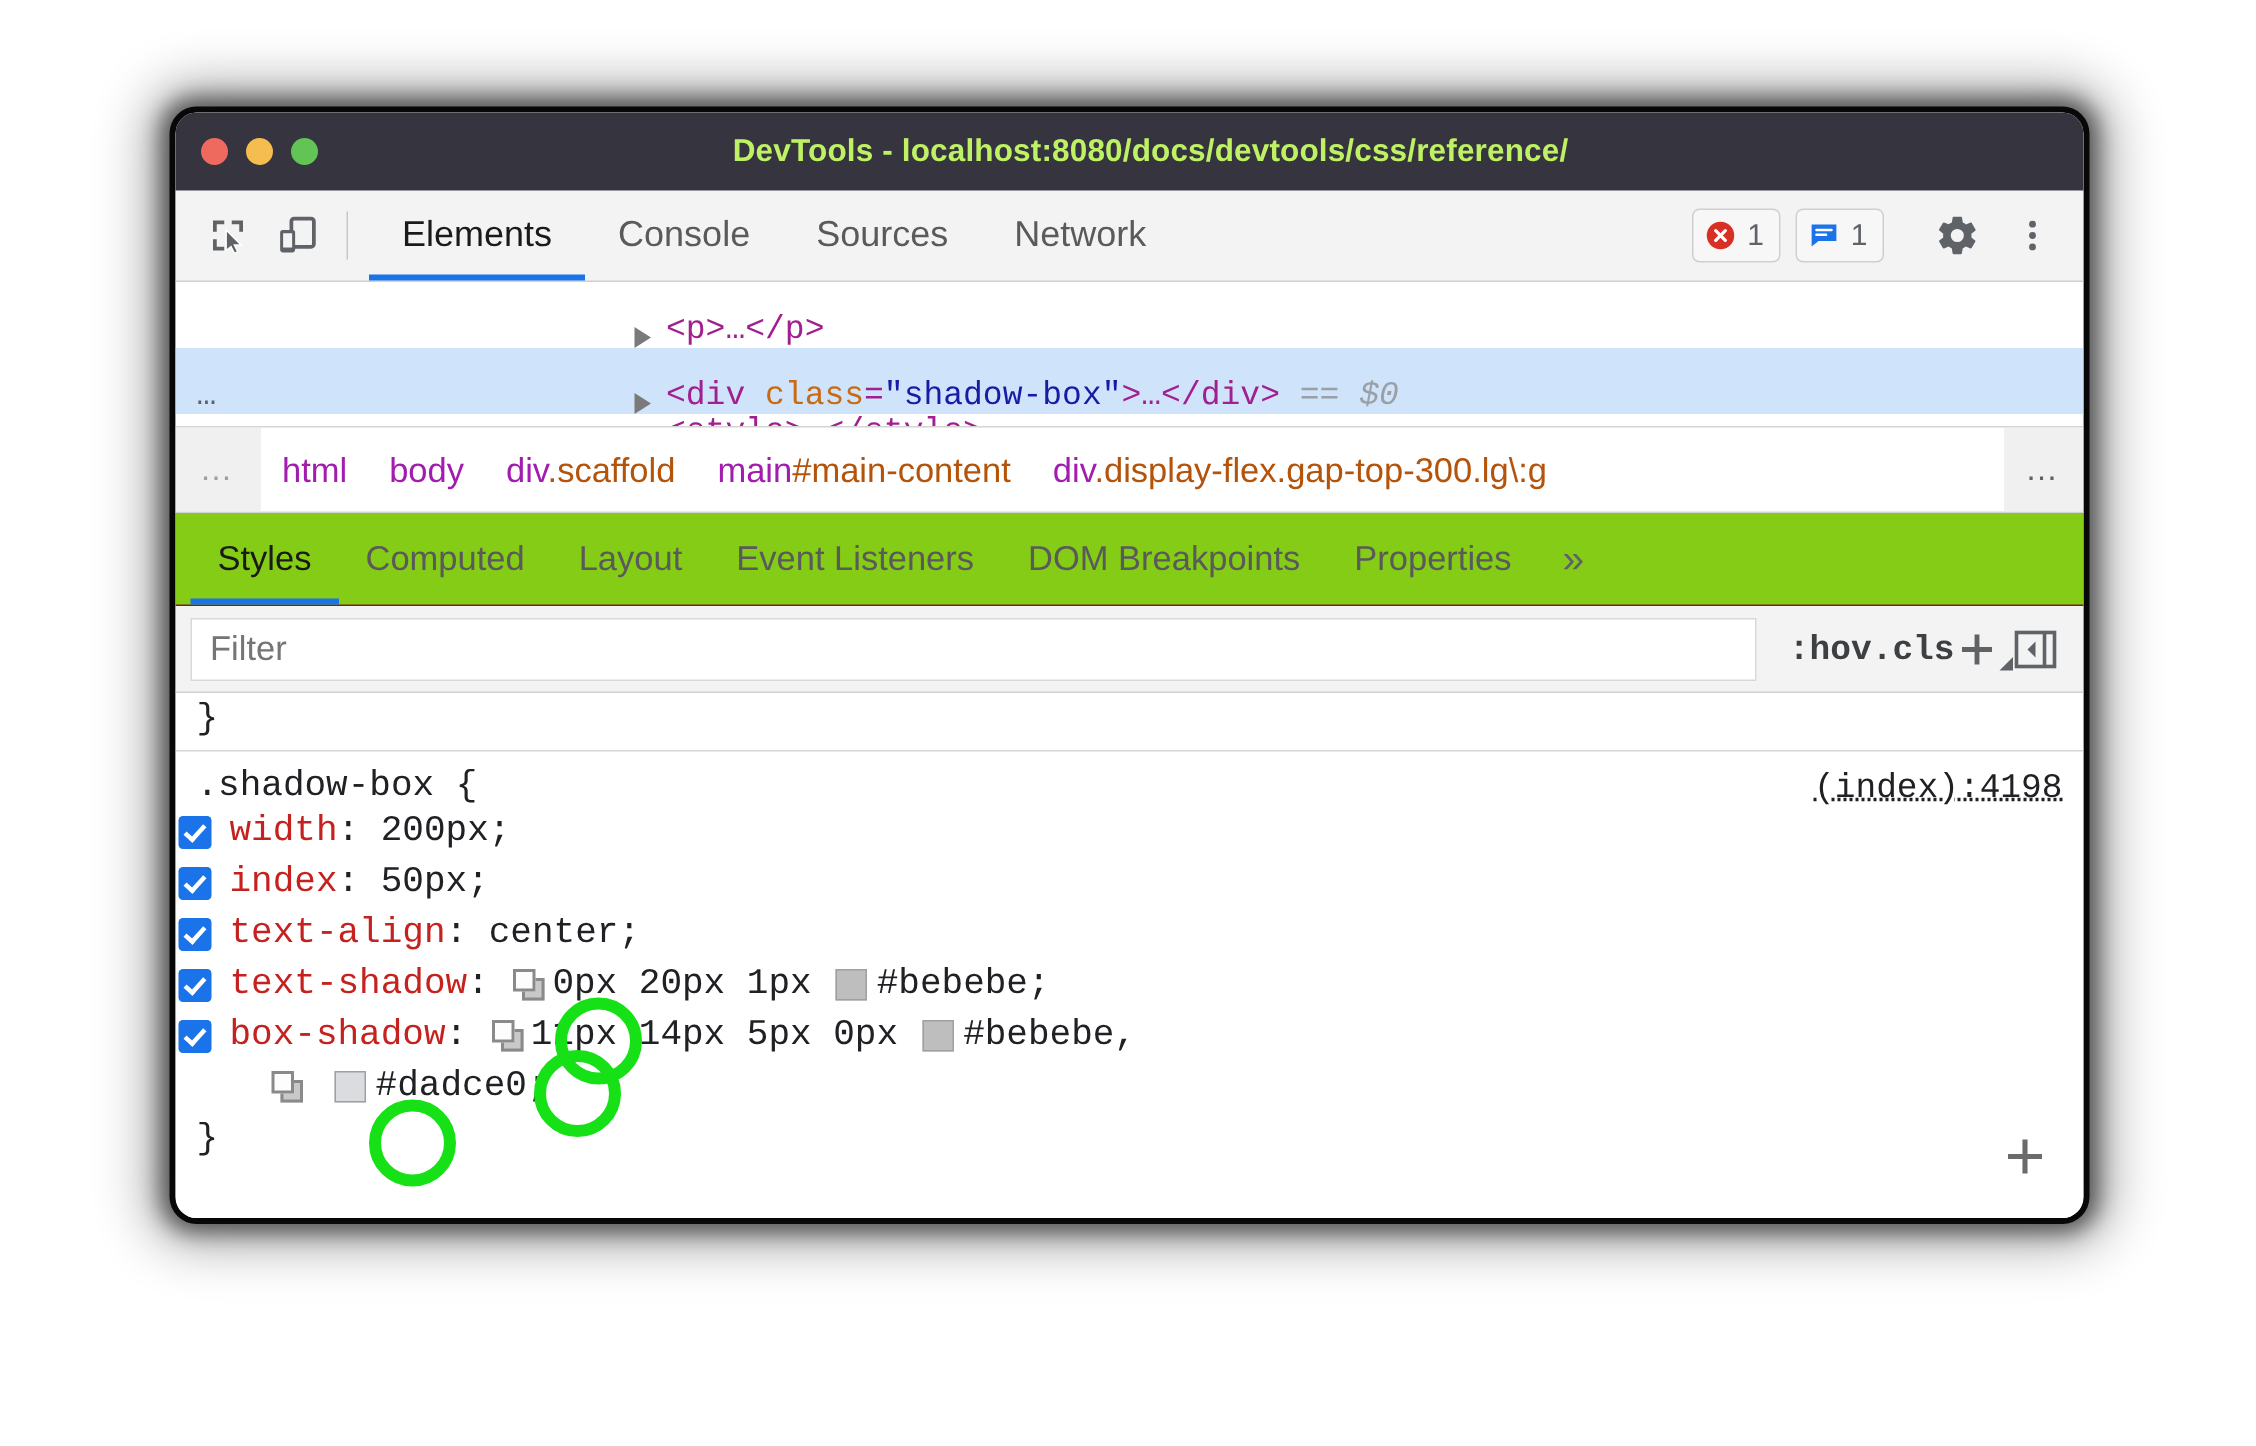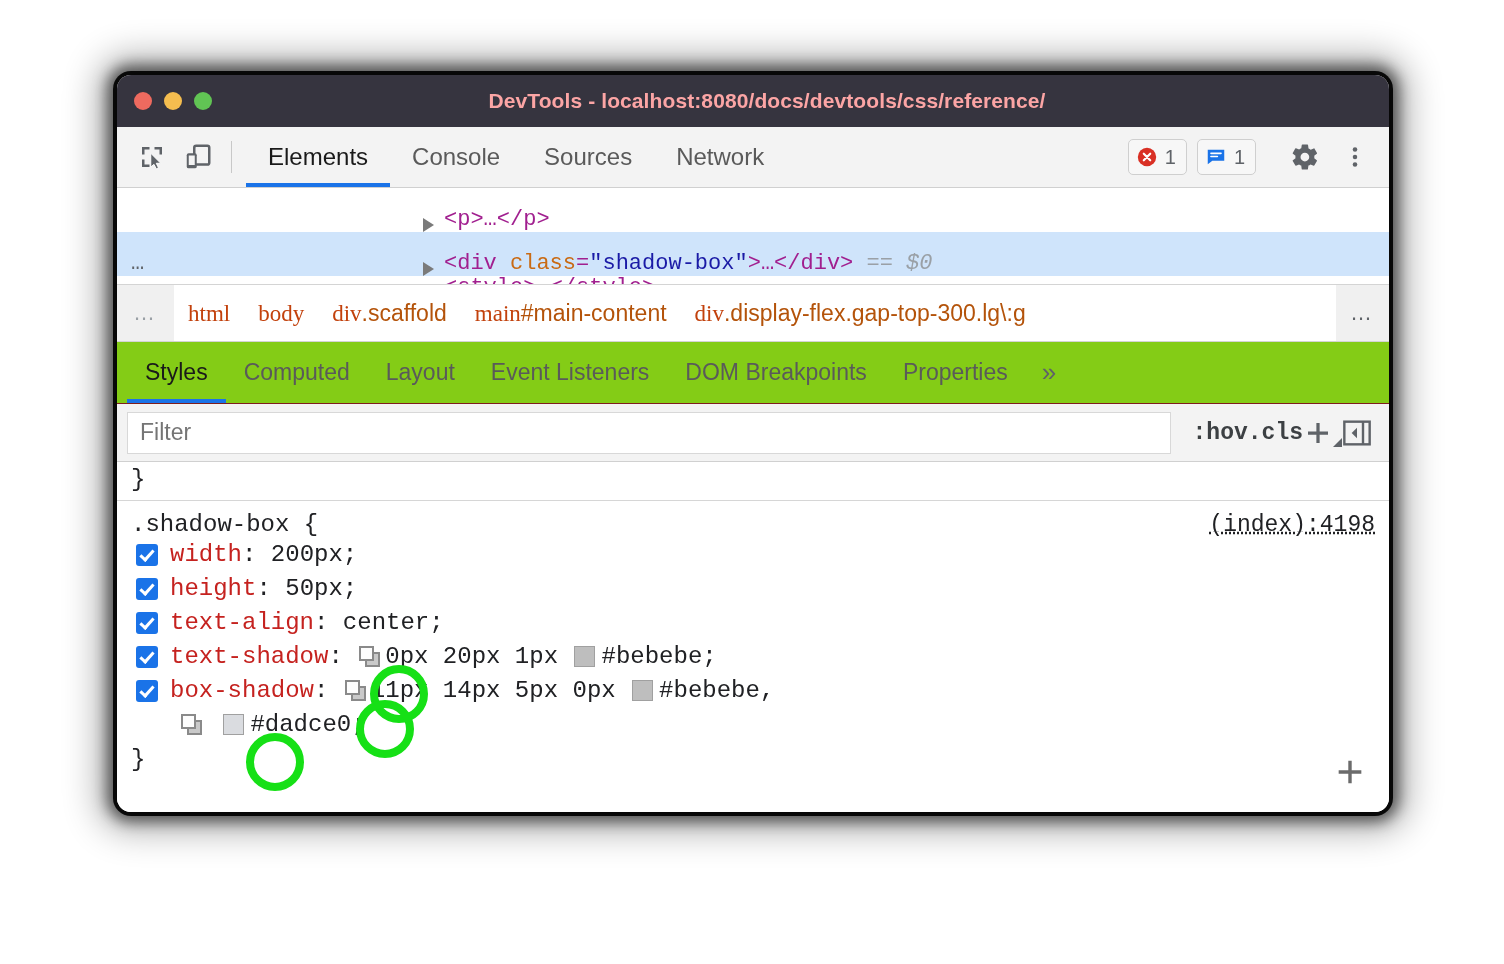--- a/index.html
+++ b/index.html
@@ -51,21 +51,21 @@
     margin-left: 17px;
   }
   .dot { width: 18px; height: 18px; border-radius: 50%; }
   .dot.red { background: #ee6a5f; }
   .dot.yellow { background: #f5bd4f; }
   .dot.green { background: #61c454; }
   .win-title {
     position: absolute;
     left: 0; right: 0;
     text-align: center;
-    color: #fca5a5;
+    color: #bef264;
     font-size: 21px;
     font-weight: bold;
     letter-spacing: 0.1px;
     pointer-events: none;
     margin-left: 28px;
   }
 
   
   .dt-toolbar {
     height: 61px;
@@ -191,21 +191,21 @@
     display: flex; align-items: center;
     font-size: 22px;
     cursor: pointer;
   }
   .crumb {
     padding: 0 14px;
     white-space: nowrap;
     cursor: pointer;
     color: #b4530a;
   }
-  .crumb .c-tag { color: #c2410c; font-family: Liberation Serif, serif; }
+  .crumb .c-tag { color: #a21caf; }
   .crumb-more-right {
     position: absolute;
     right: 0; top: 0; bottom: 0;
     background: #f0f0f0;
     color: #5f6368;
     letter-spacing: 3px;
     padding: 0 14px;
     display: flex; align-items: center;
     font-size: 22px;
     cursor: pointer;
@@ -322,21 +322,21 @@
     margin-left: auto;
     color: #202124;
     text-decoration: underline;
     text-decoration-style: dotted;
     cursor: pointer;
     font-size: 23px;
   }
   .decl {
     display: flex;
     align-items: center;
-    padding-left: 19px;
+    padding-left: 2px;
     height: 34px;
     white-space: nowrap;
   }
   .decl.cont { padding-left: 62px; }
   .cb {
     width: 22px; height: 22px;
     border-radius: 3px;
     background: #1a73e8;
     margin-right: 12px;
     flex: 0 0 auto;
@@ -557,21 +557,21 @@
 
         <div class="decl">
           <span class="cb"></span>
           <span class="prop">width</span>
             <span class="colon">:&nbsp;</span>
             <span class="val">200px;</span>
         </div>
 
         <div class="decl">
           <span class="cb"></span>
-          <span class="prop">height</span>
+          <span class="prop">index</span>
             <span class="colon">:&nbsp;</span>
             <span class="val">50px;</span>
         </div>
 
         <div class="decl">
           <span class="cb"></span>
           <span class="prop">text-align</span>
             <span class="colon">:&nbsp;</span>
             <span class="val">center;</span>
         </div>

